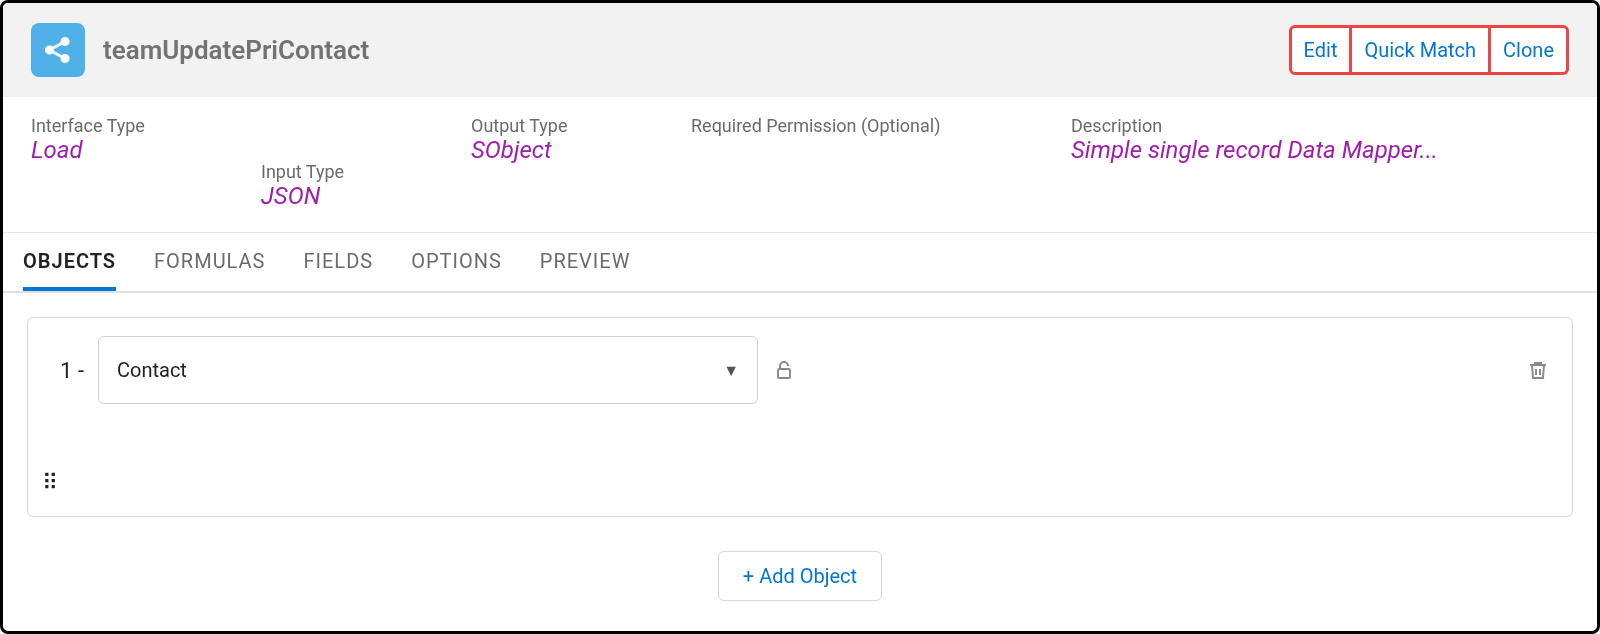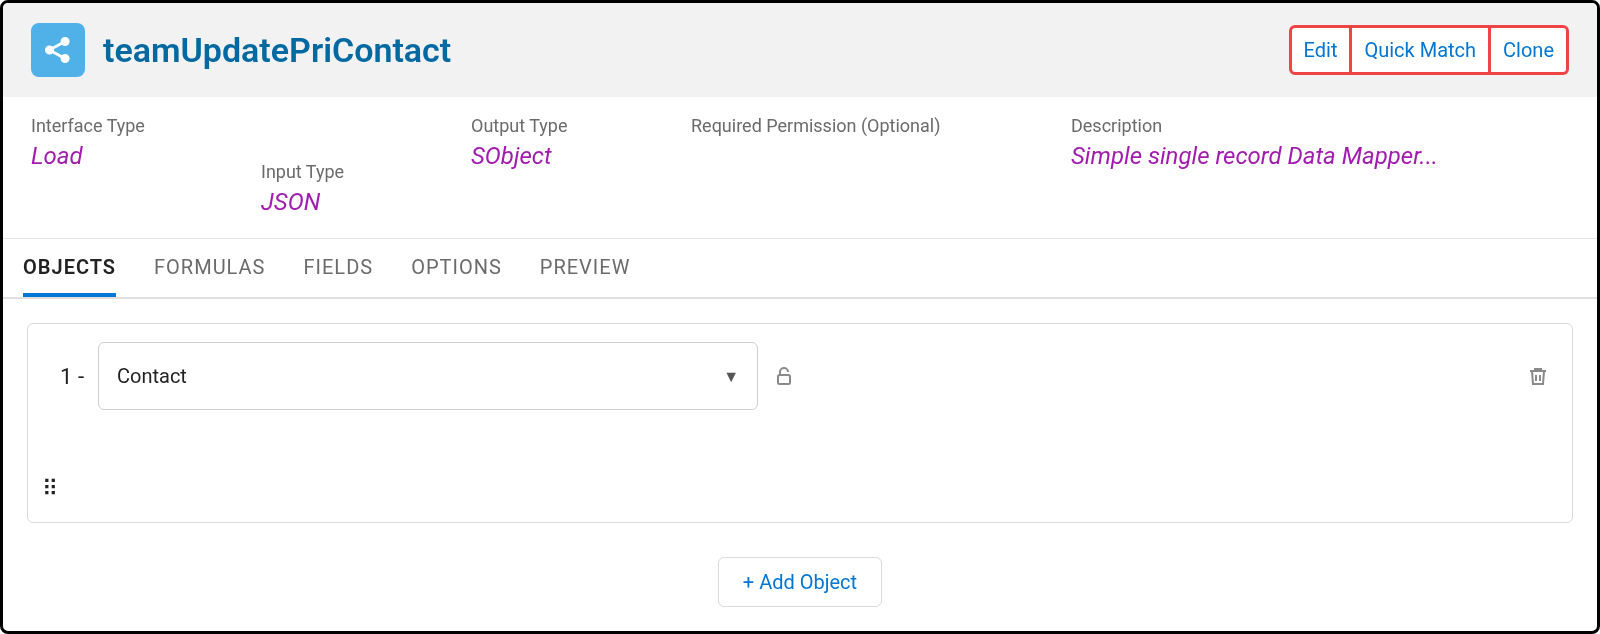--- a/index.html
+++ b/index.html
@@ -29,23 +29,23 @@
       width: 54px;
       height: 54px;
       background: #4fb1e8;
       border-radius: 8px;
       display: flex;
       align-items: center;
       justify-content: center;
     }
     .app-icon svg { width: 34px; height: 34px; }
     .page-title {
-      font-size: 34px;
+      font-size: 26px;
       font-weight: 600;
-      color: #0369a1;
+      color: #737373;
     }
     .header-actions {
       display: flex;
       gap: 0;
     }
     .action-btn {
       background: #fff;
       border: 3px solid #ef4444;
       color: #0176d3;
       font-size: 20px;
@@ -59,21 +59,20 @@
 
     .meta-row {
       display: flex;
       padding: 18px 28px 22px 28px;
       border-bottom: 1px solid #e5e5e5;
       gap: 10px;
     }
     .meta-col {
       display: flex;
       flex-direction: column;
-      gap: 6px;
     }
     .meta-col:nth-child(1){ width: 220px; }
     .meta-col:nth-child(2){ width: 200px; margin-top: 46px; }
     .meta-col:nth-child(3){ width: 210px; }
     .meta-col:nth-child(4){ width: 370px; }
     .meta-col:nth-child(5){ flex: 1; }
     .meta-label {
       font-size: 18px;
       color: #6b6b6b;
     }

